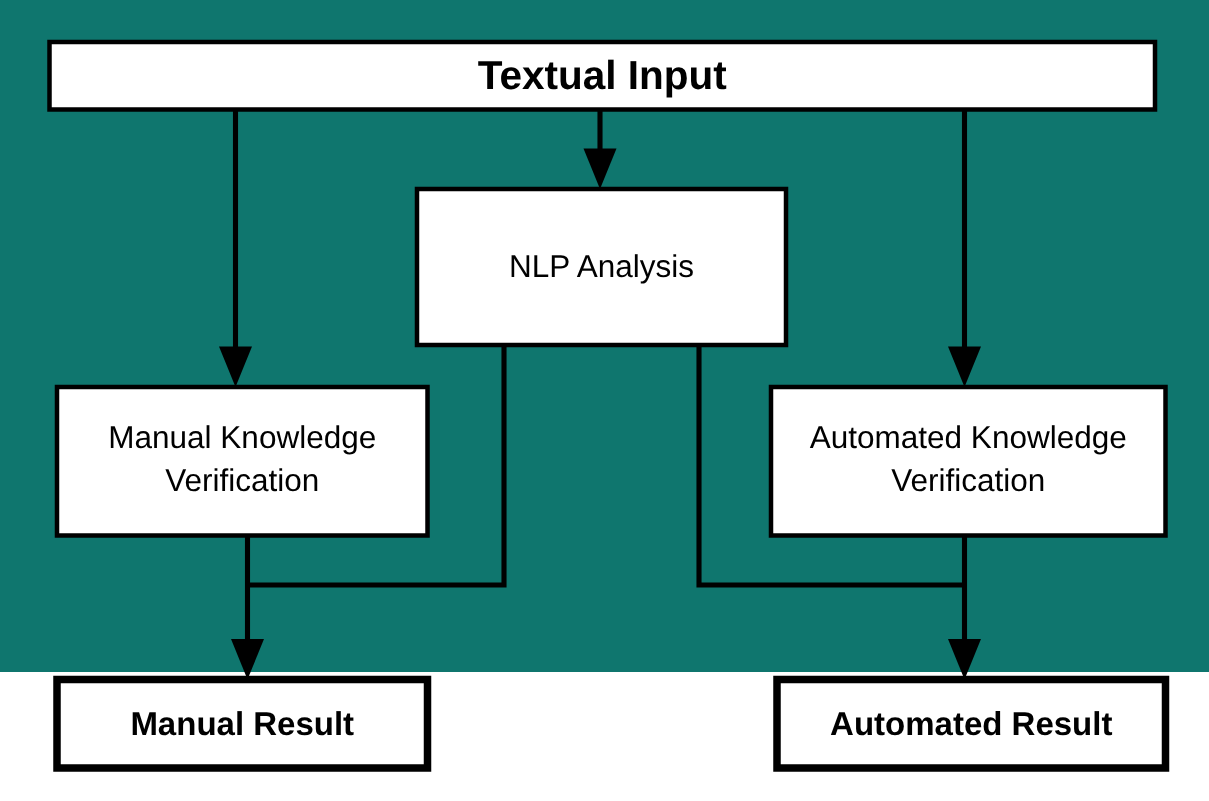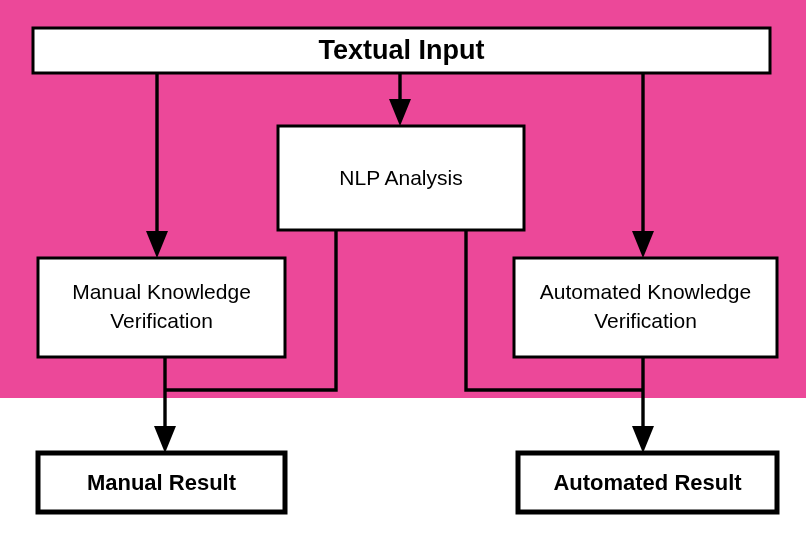--- a/index.html
+++ b/index.html
@@ -9,22 +9,22 @@
   }
   body {
     width: 806px;
     height: 534px;
     font-family: "Liberation Sans", sans-serif;
     overflow: hidden;
   }
   #flowchart-root {
     position: relative;
     width: 806px;
-    height: 398px;
-    background: #ec4899;
+    height: 448px;
+    background: #0f766e;
   }
   svg#diagram {
     display: block;
     width: 806px;
     height: 534px;
   }
   .node-box {
     fill: #ffffff;
   }
   .node-box-normal {

